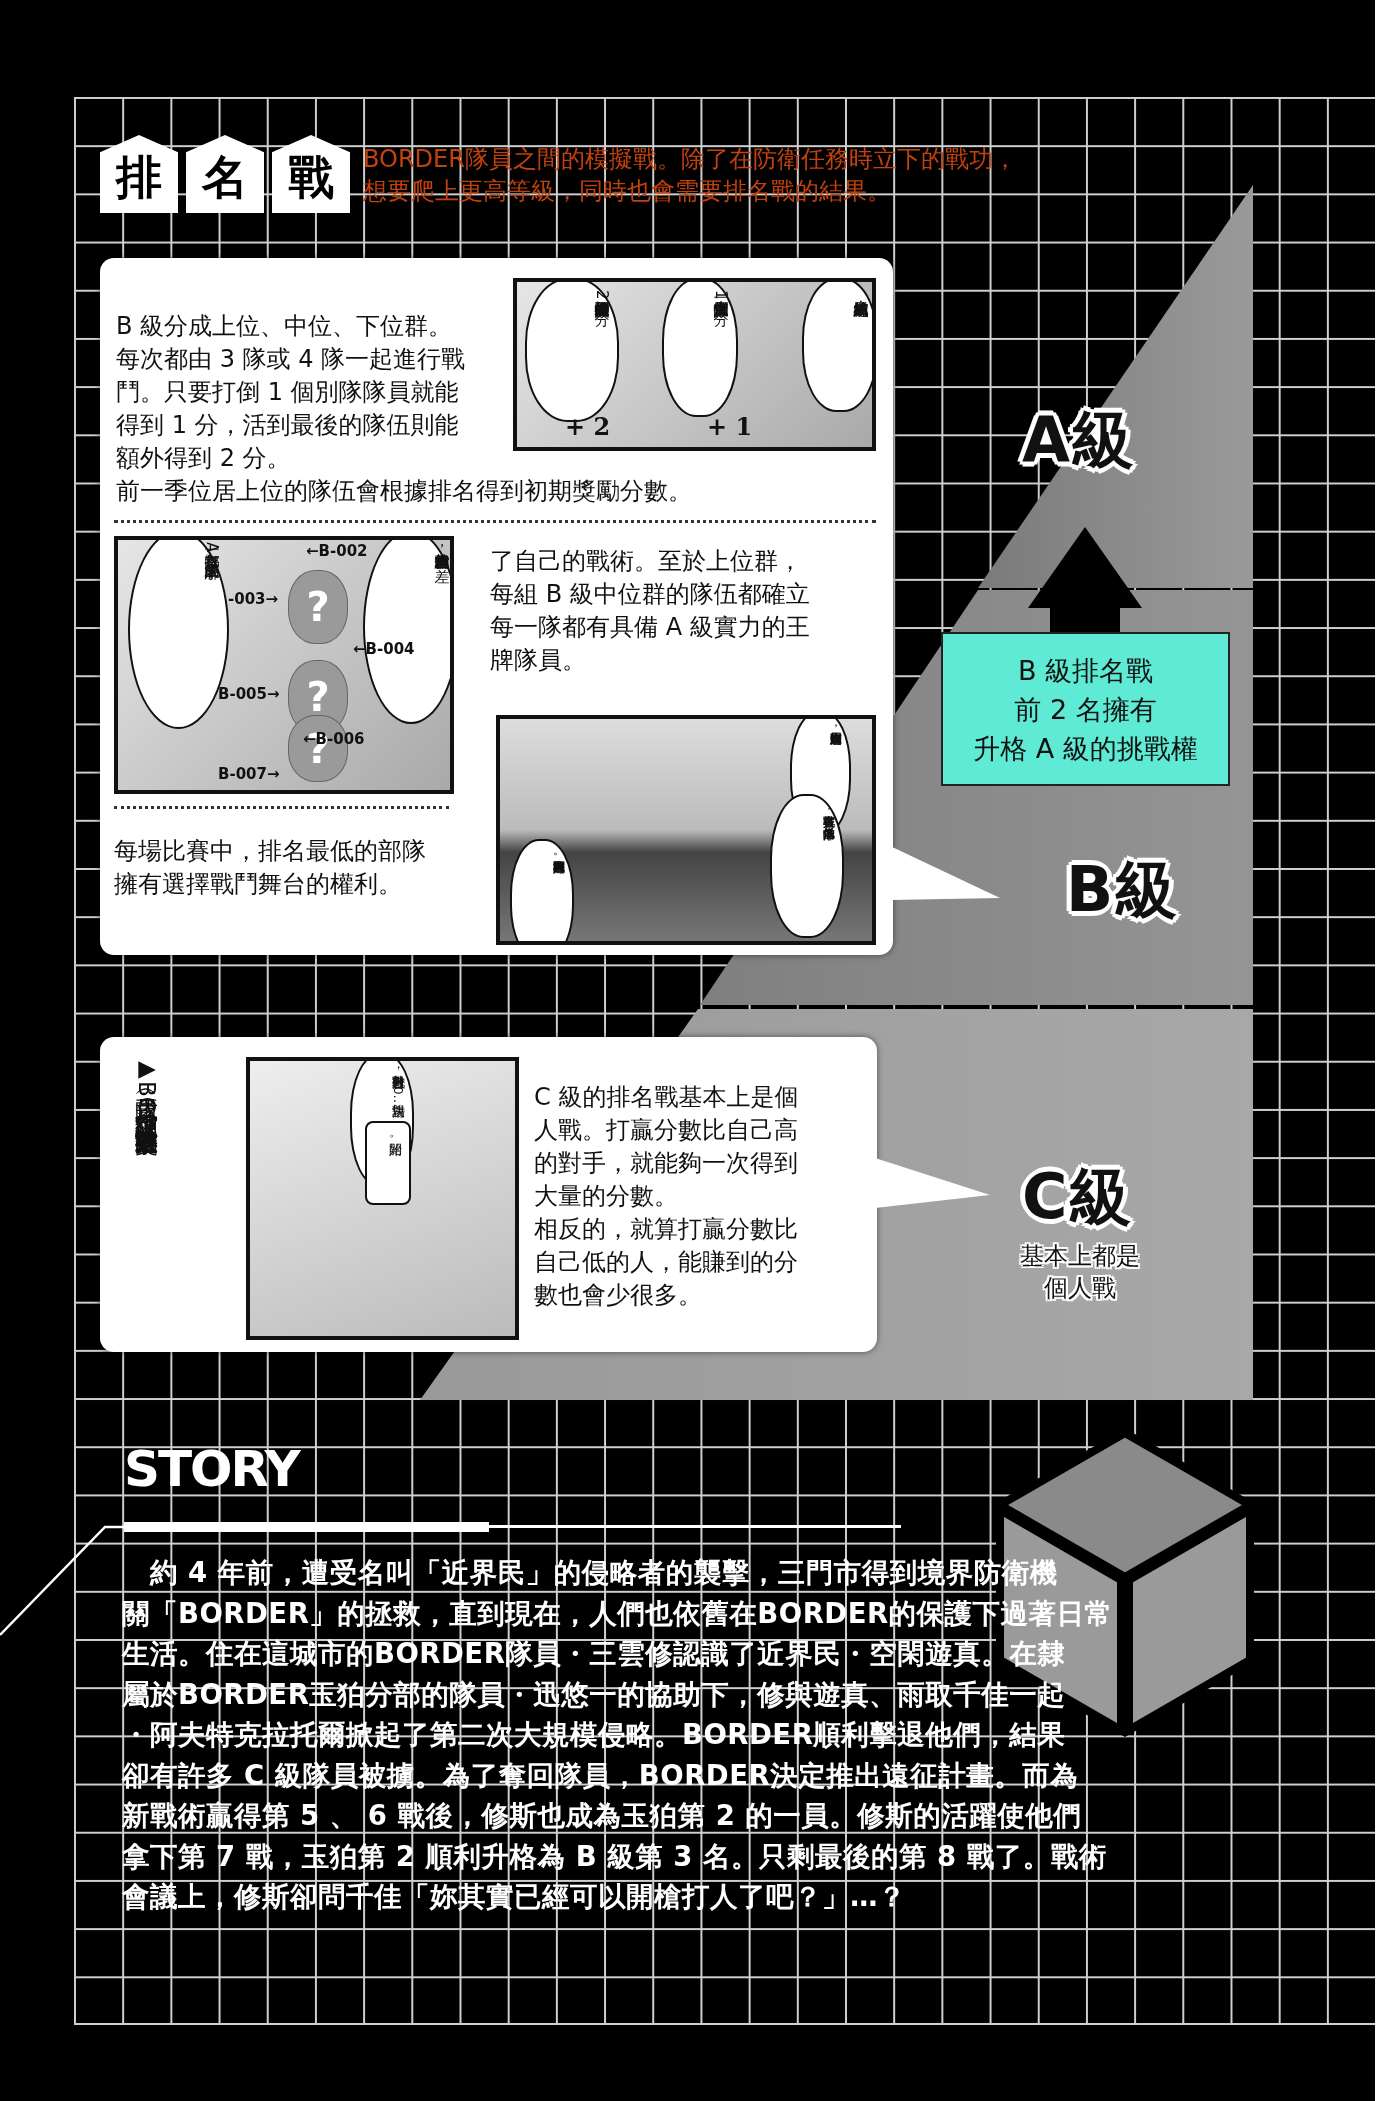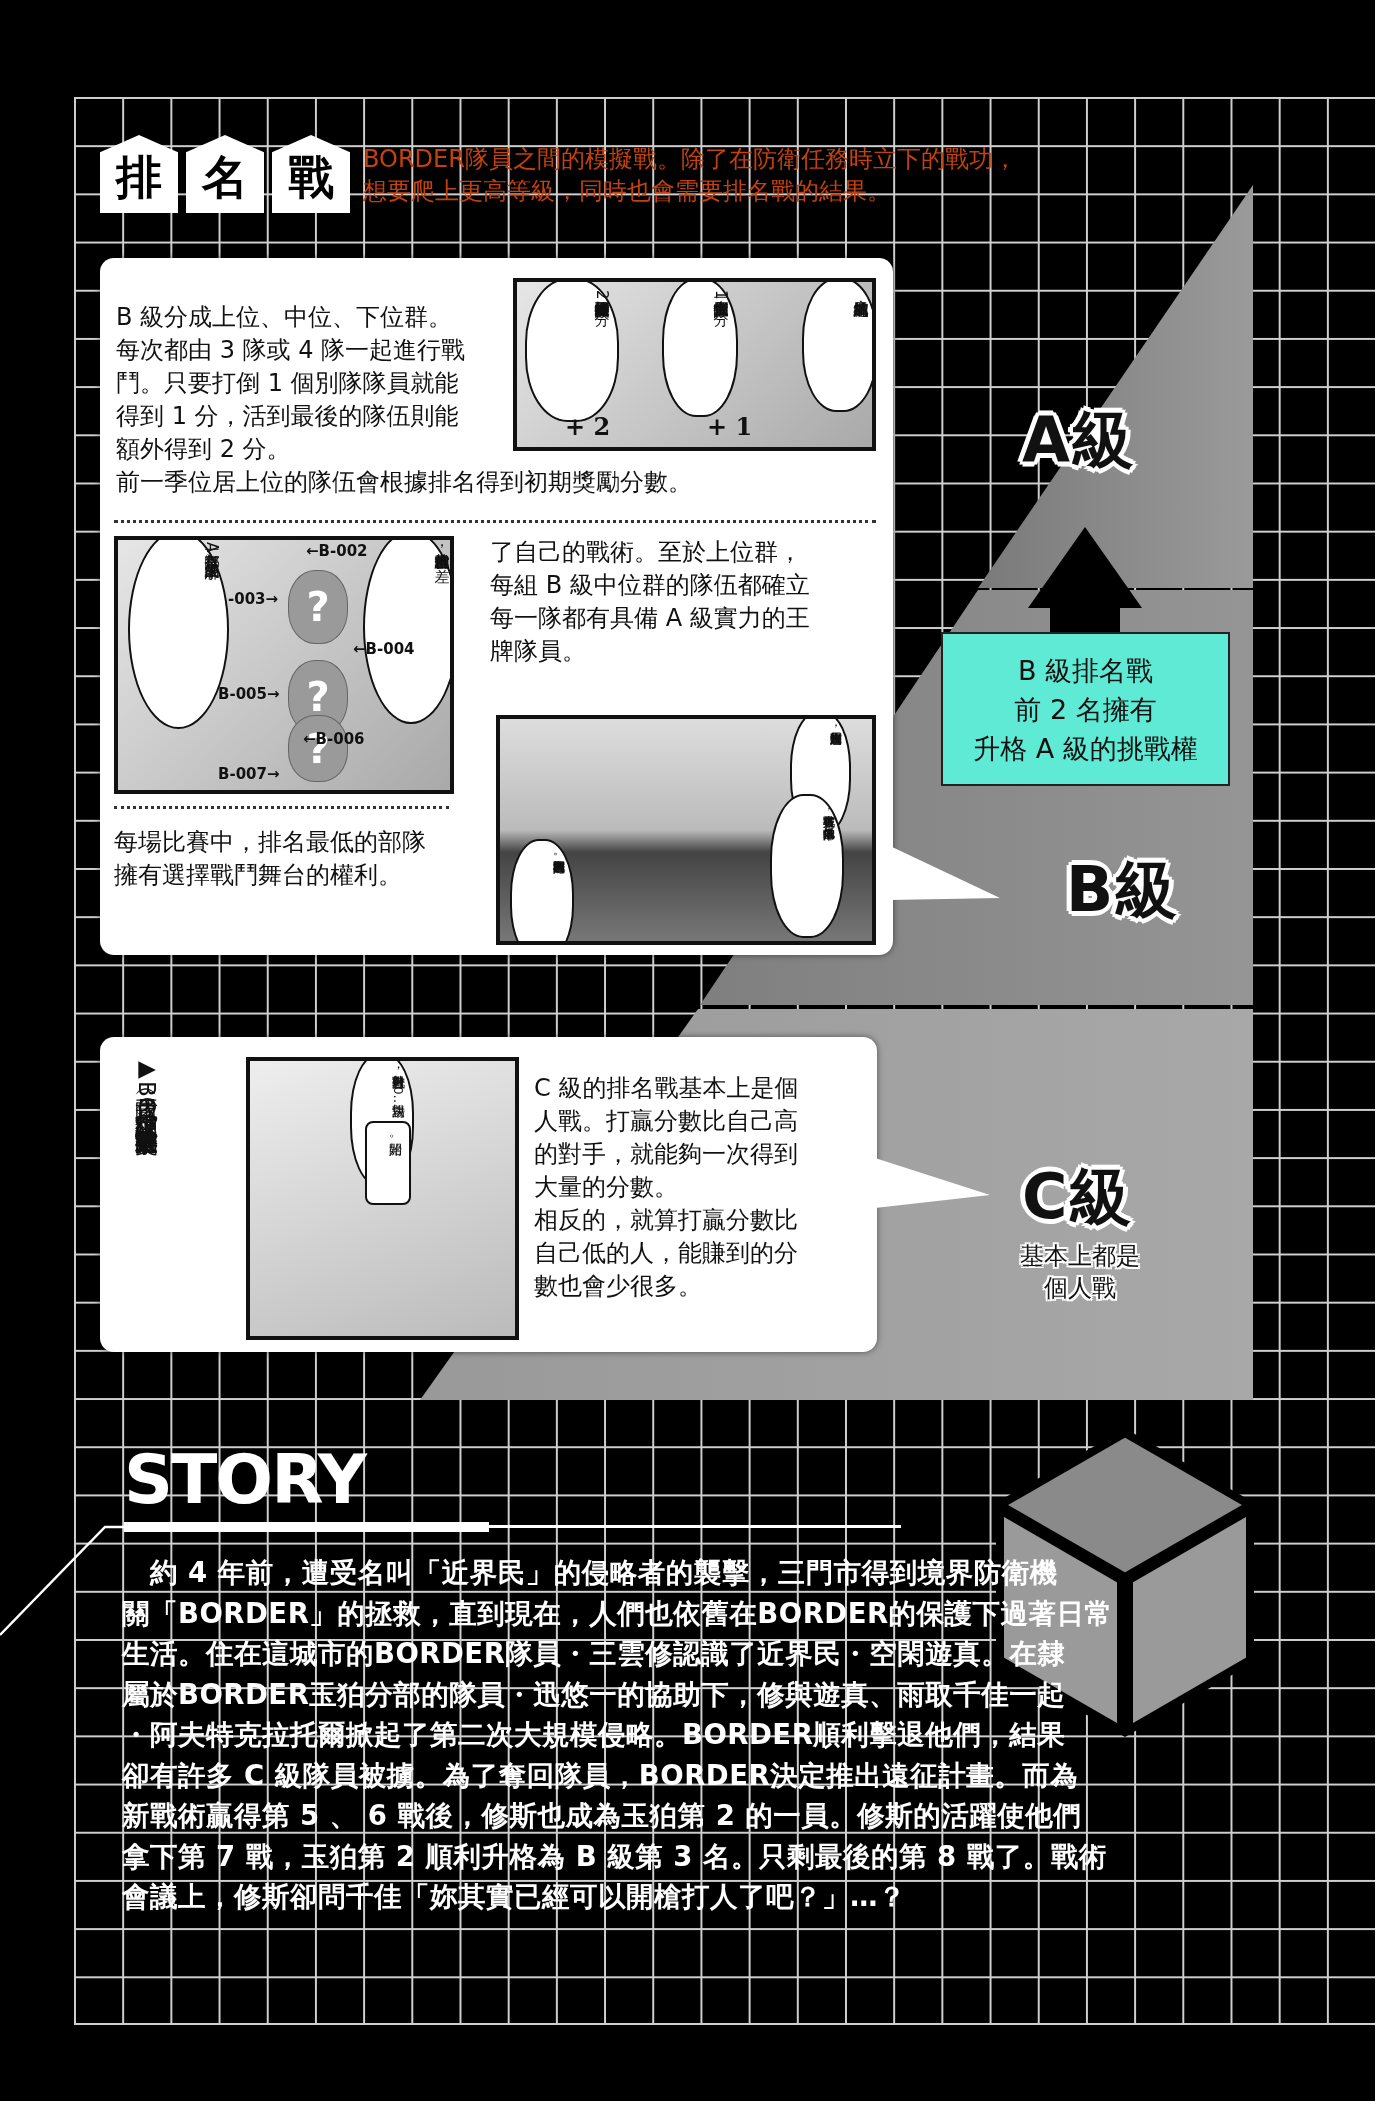--- a/index.html
+++ b/index.html
@@ -13,38 +13,38 @@
           background-size:48.2px 48.2px; border-right:2px solid #cfcfcf; border-bottom:2px solid #cfcfcf; }
   .pyramid { position:absolute; left:0; top:0; width:1375px; height:2101px; }
   .chips { position:absolute; left:100px; top:135px; display:flex; gap:8px; }
   .chip { width:78px; height:78px; background:#fff; color:#000; font-size:46px; font-weight:bold;
           display:flex; align-items:center; justify-content:center;
           clip-path:polygon(50% 0, 100% 22%, 100% 100%, 0 100%, 0 22%); padding-top:8px; box-sizing:border-box; }
   .intro { position:absolute; left:363px; top:143px; color:#c2410c; font-size:24px; line-height:32px; width:800px; }
   .box { position:absolute; background:#fff; border-radius:14px; box-shadow:0 0 6px rgba(0,0,0,.5); }
   .box1 { left:100px; top:258px; width:793px; height:697px; }
   .box2 { left:100px; top:1037px; width:777px; height:315px; }
-  .txt { position:absolute; color:#111; font-size:24px; line-height:33px; }
+  .txt { position:absolute; color:#111; font-size:24px; line-height:33px;margin-top:9px; }
   .dotted { position:absolute; border-top:3px dotted #333; }
   .panel { position:absolute; border:4px solid #111; background:linear-gradient(135deg,#e6e6e6,#a9a9a9); overflow:hidden; }
   .bubble { position:absolute; background:#fff; border:2px solid #111; border-radius:45%; 
             writing-mode:vertical-rl; font-size:15px; line-height:19px; padding:10px 6px; color:#111; text-align:start; }
   .tag { position:absolute; font-size:15px; font-weight:bold; color:#111; }
   .qhead { position:absolute; width:58px; height:72px; border-radius:45%; background:#9a9a9a; border:1px solid #666;
            color:#fff; font-size:40px; font-weight:bold; display:flex; align-items:center; justify-content:center; }
   .plus { position:absolute; font-size:24px; font-weight:bold; font-family:"DejaVu Serif",serif; color:#111; }
   .grade { position:absolute; font-size:62px; font-weight:bold; color:#111; letter-spacing:2px;
            -webkit-text-stroke:0; text-shadow:
              3px 0 #fff,-3px 0 #fff,0 3px #fff,0 -3px #fff,3px 3px #fff,-3px -3px #fff,3px -3px #fff,-3px 3px #fff,
              5px 0 #fff,-5px 0 #fff,0 5px #fff,0 -5px #fff; }
   .gsub { position:absolute; font-size:24px; color:#111; text-align:center; line-height:32px;
           text-shadow:2px 0 #fff,-2px 0 #fff,0 2px #fff,0 -2px #fff,2px 2px #fff,-2px -2px #fff,2px -2px #fff,-2px 2px #fff; }
   .promo { position:absolute; left:941px; top:632px; width:285px; height:150px; background:#5eead4; border:2px solid #222;
            font-size:27px; line-height:39px; text-align:center; color:#111; display:flex; flex-direction:column; justify-content:center; }
-  .story-title { position:absolute; left:124px; top:1440px; color:#fff; font-size:68px; font-weight:900;
+  .story-title { position:absolute; left:124px; top:1440px; color:#fff; font-size:50px; font-weight:900;
                  font-family:"DejaVu Sans",sans-serif; letter-spacing:-2px; }
   .story-bar { position:absolute; left:124px; top:1522px; width:365px; height:10px; background:#fff; }
   .story-line { position:absolute; left:489px; top:1525px; width:412px; height:3px; background:#fff; }
   .story-text { position:absolute; left:122px; top:1552px; width:1140px; color:#fff; font-size:27.5px; line-height:40.5px;
                 letter-spacing:0.5px; }
   .story-text p { margin:0;font-weight:bold; }
 </style>
 </head>
 <body>
 

